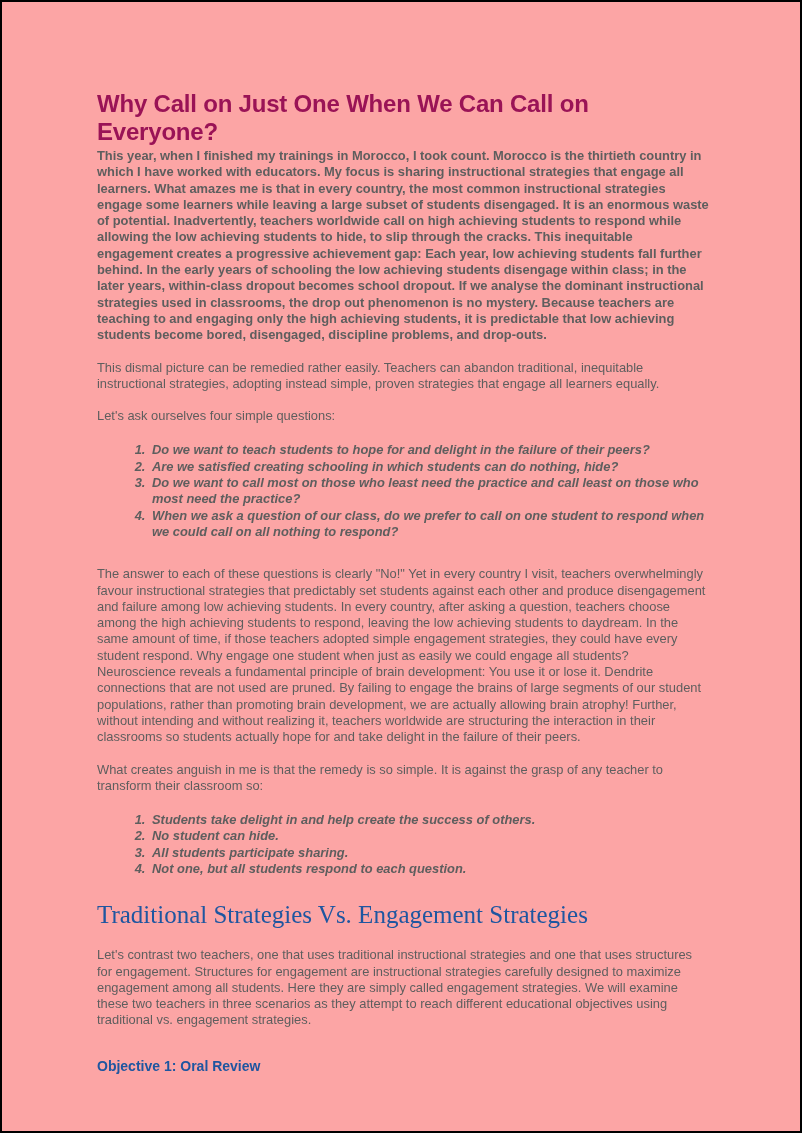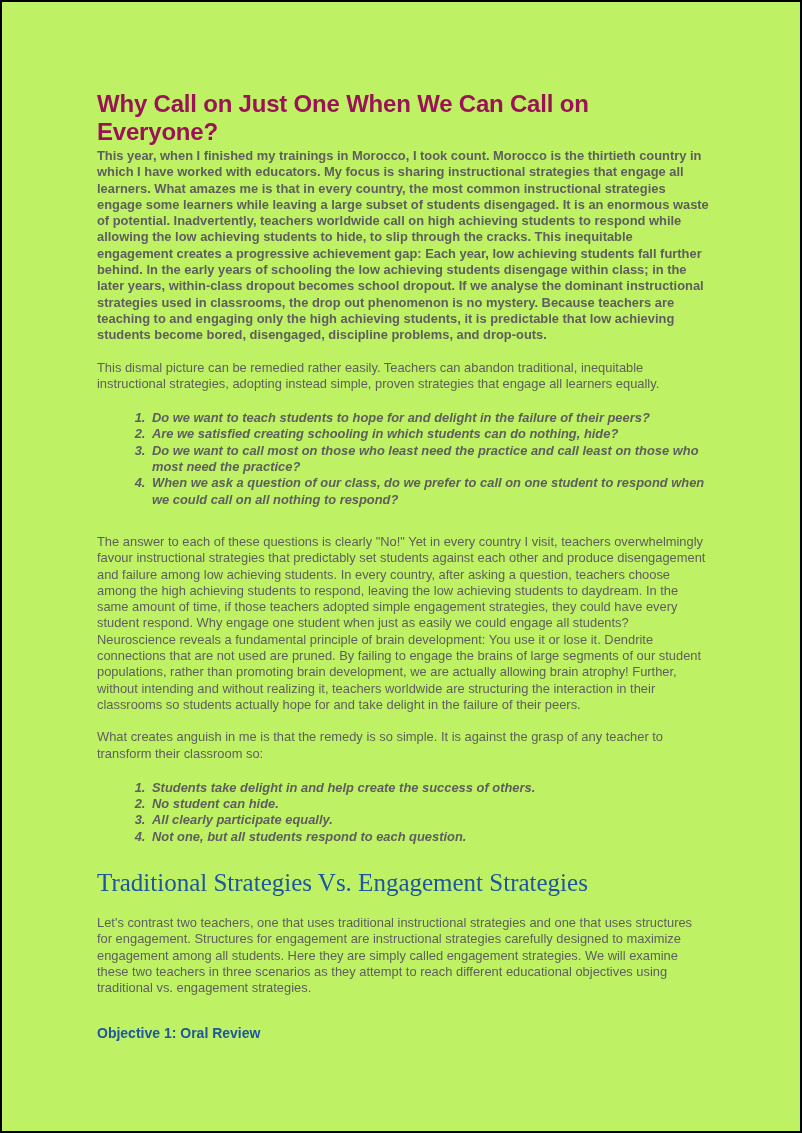--- a/index.html
+++ b/index.html
@@ -6,21 +6,21 @@
     margin: 0;
     padding: 0;
     background: #ffffff;
     font-family: "Liberation Sans", sans-serif;
   }
   .page {
     width: 802px;
     height: 1133px;
     box-sizing: border-box;
     border: 2px solid #000000;
-    background: #bef264;
+    background: #fca5a5;
     overflow: hidden;
   }
   .content {
     padding: 88px 90px 0 95px;
   }
   .doc-title {
     font-family: "Liberation Sans", sans-serif;
     font-weight: bold;
     font-size: 24px;
     line-height: 28px;
@@ -73,36 +73,37 @@
 
 <div class="page">
   <div class="content">
 
     <h1 class="doc-title">Why Call on Just One When We Can Call on Everyone?</h1>
 
     <p class="body first">This year, when I finished my trainings in Morocco, I took count. Morocco is the thirtieth country in which I have worked with educators. My focus is sharing instructional strategies that engage all learners. What amazes me is that in every country, the most common instructional strategies engage some learners while leaving a large subset of students disengaged. It is an enormous waste of potential. Inadvertently, teachers worldwide call on high achieving students to respond while allowing the low achieving students to hide, to slip through the cracks. This inequitable engagement creates a progressive achievement gap: Each year, low achieving students fall further behind. In the early years of schooling the low achieving students disengage within class; in the later years, within-class dropout becomes school dropout. If we analyse the dominant instructional strategies used in classrooms, the drop out phenomenon is no mystery. Because teachers are teaching to and engaging only the high achieving students, it is predictable that low achieving students become bored, disengaged, discipline problems, and drop-outs.</p>
 
     <p class="body">This dismal picture can be remedied rather easily. Teachers can abandon traditional, inequitable instructional strategies, adopting instead simple, proven strategies that engage all learners equally.</p>
 
+    <p class="body">Let's ask ourselves four simple questions:</p>
 
     <ol class="qlist">
       <li>Do we want to teach students to hope for and delight in the failure of their peers?</li>
       <li>Are we satisfied creating schooling in which students can do nothing, hide?</li>
       <li>Do we want to call most on those who least need the practice and call least on those who most need the practice?</li>
       <li>When we ask a question of our class, do we prefer to call on one student to respond when we could call on all nothing to respond?</li>
     </ol>
 
     <p class="body">The answer to each of these questions is clearly "No!" Yet in every country I visit, teachers overwhelmingly favour instructional strategies that predictably set students against each other and produce disengagement and failure among low achieving students. In every country, after asking a question, teachers choose among the high achieving students to respond, leaving the low achieving students to daydream. In the same amount of time, if those teachers adopted simple engagement strategies, they could have every student respond. Why engage one student when just as easily we could engage all students? Neuroscience reveals a fundamental principle of brain development: You use it or lose it. Dendrite connections that are not used are pruned. By failing to engage the brains of large segments of our student populations, rather than promoting brain development, we are actually allowing brain atrophy! Further, without intending and without realizing it, teachers worldwide are structuring the interaction in their classrooms so students actually hope for and take delight in the failure of their peers.</p>
 
     <p class="body">What creates anguish in me is that the remedy is so simple. It is against the grasp of any teacher to transform their classroom so:</p>
 
     <ol class="qlist">
       <li>Students take delight in and help create the success of others.</li>
       <li>No student can hide.</li>
-      <li>All clearly participate equally.</li>
+      <li>All students participate sharing.</li>
       <li>Not one, but all students respond to each question.</li>
     </ol>
 
     <h2 class="section-heading">Traditional Strategies Vs. Engagement Strategies</h2>
 
     <p class="body">Let's contrast two teachers, one that uses traditional instructional strategies and one that uses structures for engagement. Structures for engagement are instructional strategies carefully designed to maximize engagement among all students. Here they are simply called engagement strategies. We will examine these two teachers in three scenarios as they attempt to reach different educational objectives using traditional vs. engagement strategies.</p>
 
     <h3 class="objective-heading">Objective 1: Oral Review</h3>
 
 

